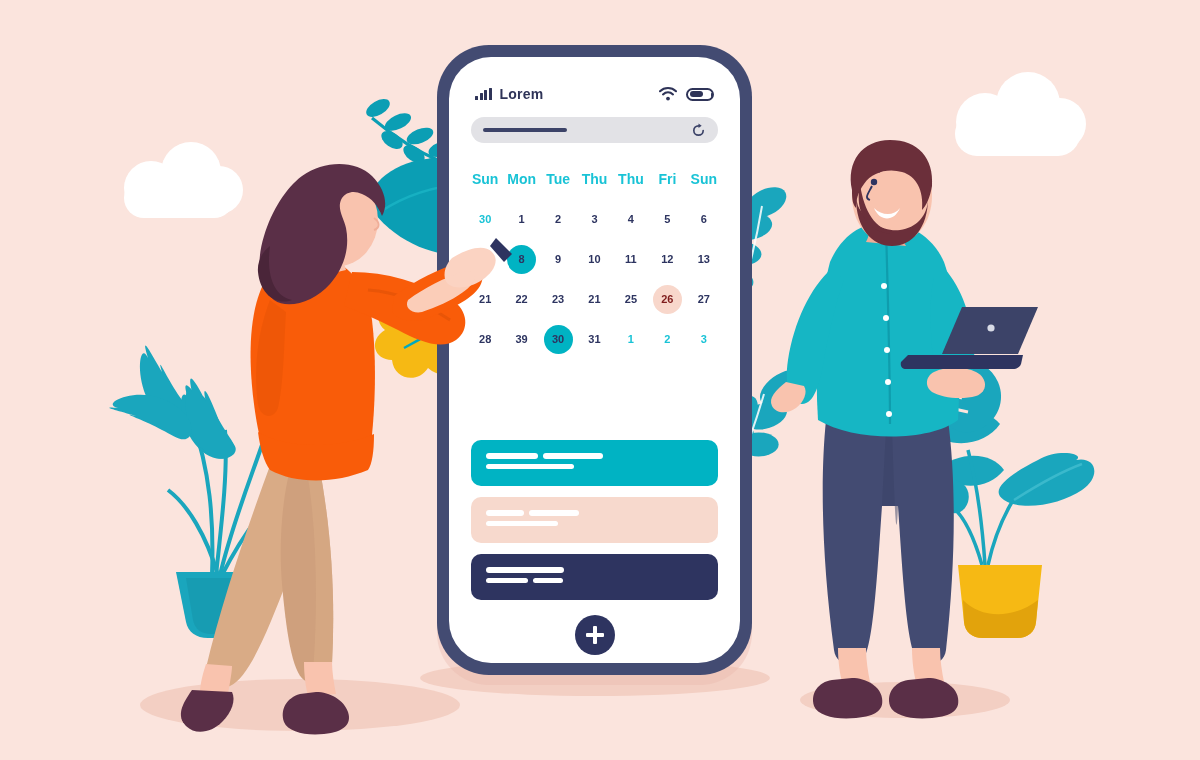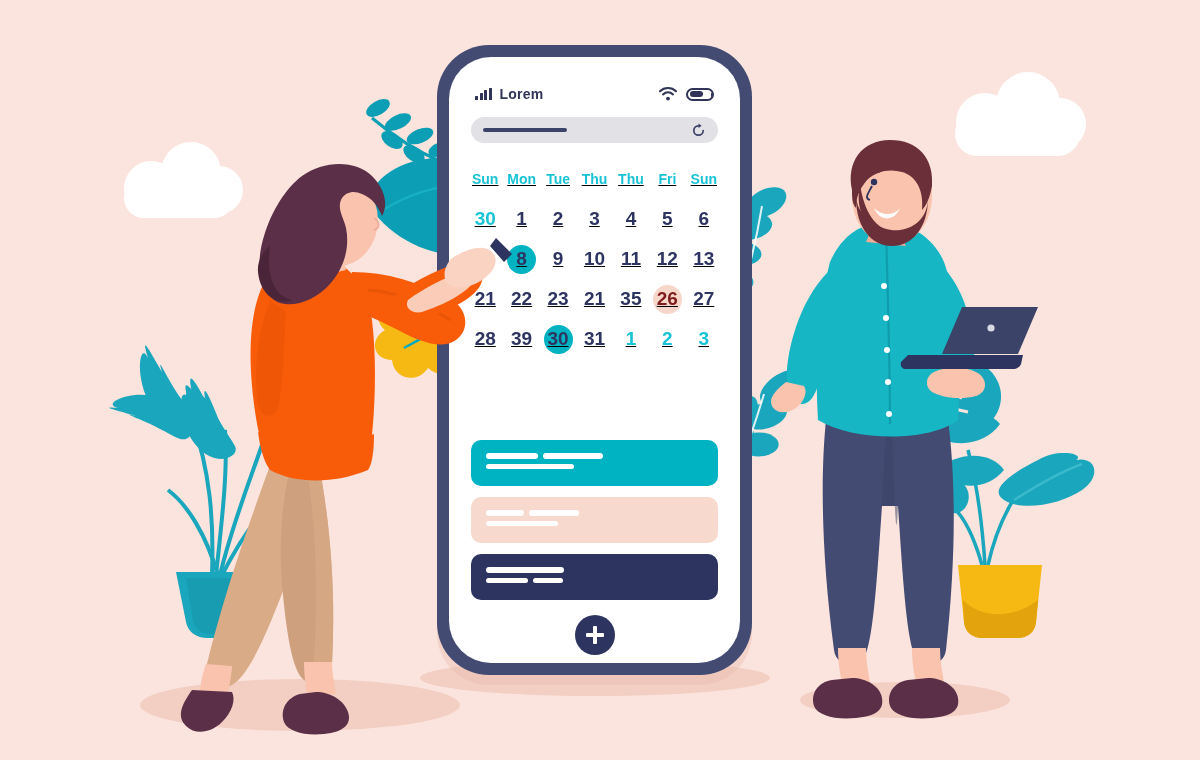--- a/index.html
+++ b/index.html
@@ -56,32 +56,32 @@
     background:#e2e2e6;border-radius:13px;display:flex;align-items:center;
     padding:0 12px;box-sizing:border-box;
   }
   .searchbar .fakeline{
     width:84px;height:4px;background:#3c4368;border-radius:3px;
   }
   .searchbar .refresh{margin-left:auto;display:flex;align-items:center;}
 
   
   .calendar{position:absolute;left:18px;top:108px;width:255px;}
-  .cal-row{display:grid;grid-template-columns:repeat(7,1fr);text-decoration:underline;}
+  .cal-row{display:grid;grid-template-columns:repeat(7,1fr);}
   .cal-head .cell{
     font-size:14px;font-weight:600;color:#19c3d6;text-align:center;
     padding:6px 0 12px;
   }
   .cal-grid .cell{
     height:40px;display:flex;align-items:center;justify-content:center;
   }
   .daynum{
     width:29px;height:29px;border-radius:50%;
     display:flex;align-items:center;justify-content:center;
-    font-size:19px;font-weight:700;color:#2d3460;
+    font-size:11px;font-weight:700;color:#2d3460;
     box-sizing:border-box;
   }
   .daynum.muted{color:#19c3d6;}
   .daynum.sel{background:#00b3c3;color:#2d3460;}
   .daynum.dot{background:#f8d7cb;color:#7f1d1d;}
 
   
   .events{position:absolute;left:22px;top:383px;width:247px;}
   .card{
     border-radius:10px;margin-bottom:11px;padding:13px 15px;box-sizing:border-box;
@@ -352,21 +352,21 @@
               <div class="cell">
                 <div class="daynum">22</div>
               </div>
               <div class="cell">
                 <div class="daynum">23</div>
               </div>
               <div class="cell">
                 <div class="daynum">21</div>
               </div>
               <div class="cell">
-                <div class="daynum">35</div>
+                <div class="daynum">25</div>
               </div>
               <div class="cell">
                 <div class="daynum dot">26</div>
               </div>
               <div class="cell">
                 <div class="daynum">27</div>
               </div>
             </div>
             <div class="cal-row cal-grid">
               <div class="cell">

